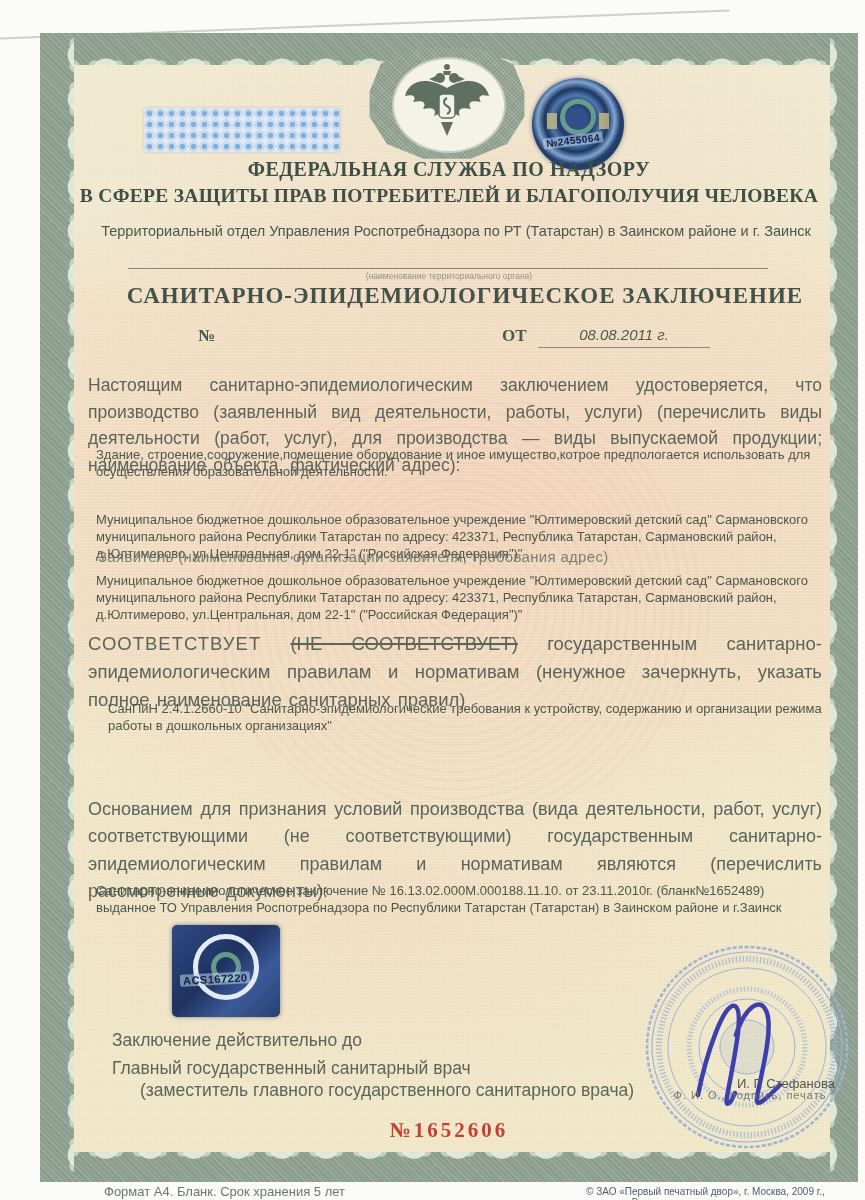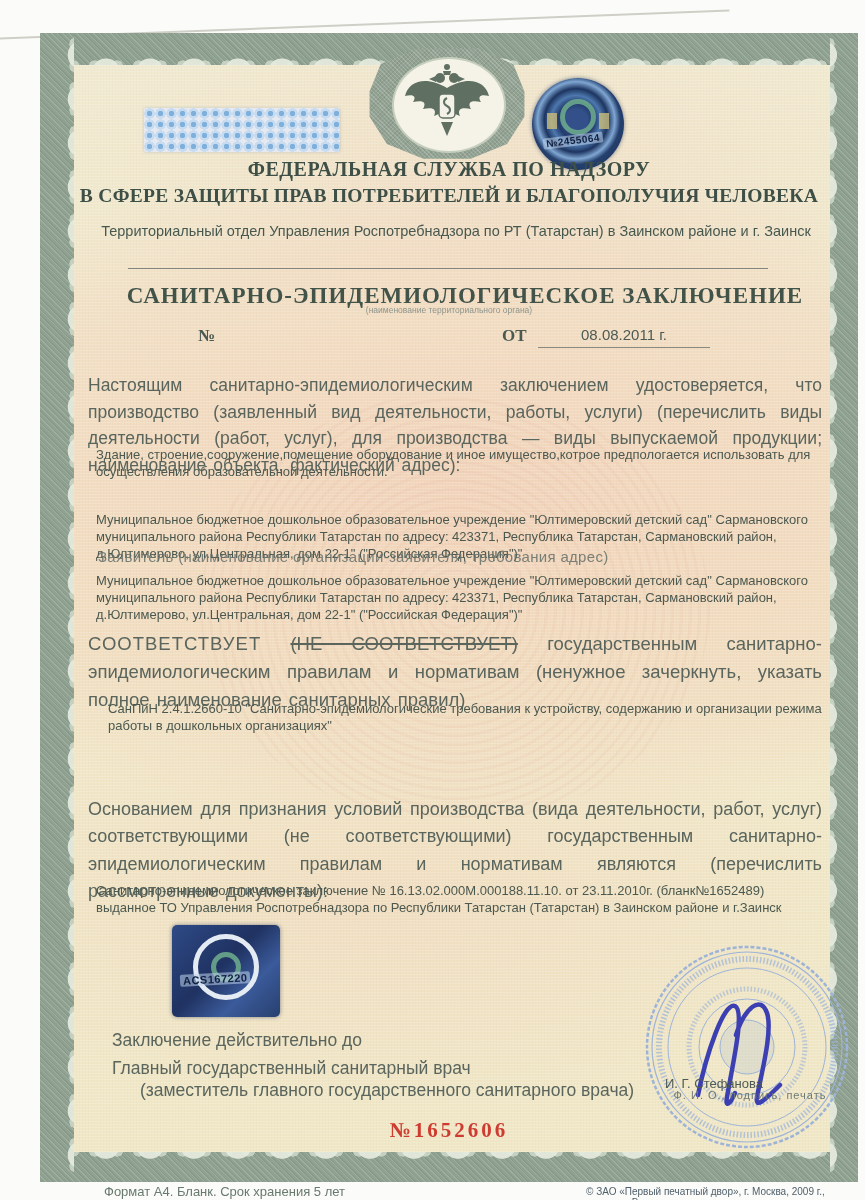--- a/index.html
+++ b/index.html
@@ -75,42 +75,42 @@
   .holo-serial{position:absolute;font-weight:bold;font-size:10px;letter-spacing:.5px;color:#10203f;
     background:rgba(190,212,236,.55);padding:0 3px;border-radius:2px;}
   .holo-round .holo-serial{left:12%;top:62%;transform:rotate(-7deg);}
   
   .abs{position:absolute;}
   .serif{font-family:"Liberation Serif",serif;font-weight:bold;color:#3d4f46;}
   .h1{left:0;right:0;top:125px;text-align:center;font-size:20px;letter-spacing:.5px;}
   .h2{left:0;right:0;top:152px;text-align:center;font-size:19.5px;letter-spacing:.3px;}
   .territorial{left:44px;right:30px;top:190px;text-align:center;font-size:14.5px;color:#47584f;}
   .rule{left:88px;top:235px;width:640px;height:1px;background:#85857e;}
-  .rule-caption{left:0;right:0;top:238px;text-align:center;font-size:8.5px;color:#8d948b;margin-top:34px;}
+  .rule-caption{left:0;right:0;top:238px;text-align:center;font-size:8.5px;color:#8d948b;}
   .doc-title{left:0;right:0;top:250px;text-align:center;font-size:23px;letter-spacing:1px;color:#42534a;margin-left:32px;}
   .numrow{left:0;top:293px;width:100%;height:26px;font-size:17px;color:#55605a;}
   .numrow .lbl{position:absolute;font-family:"Liberation Serif",serif;font-weight:bold;color:#4a5a51;}
   .field{position:absolute;border-bottom:1.5px solid #8a8a82;text-align:center;
     font-size:15px;color:#4d5a53;padding-bottom:4px;}
   .form-text{font-size:17.5px;color:#5a655d;line-height:1.52;text-align:justify;word-spacing:2px;}
   .typed{font-size:13px;color:#4b584f;line-height:1.3;text-align:left;}
   .applicant-label{left:58px;top:515px;font-size:15px;color:rgba(100,110,104,.85);letter-spacing:.3px;}
   .struck{text-decoration:line-through;text-decoration-thickness:2px;text-decoration-color:#5a655d;}
   .result-word{letter-spacing:1px;}
   
   .holo-square{position:absolute;left:132px;top:892px;width:108px;height:92px;border-radius:5px;
     background:linear-gradient(135deg,#2e4a86,#1f3261 45%,#3b5a9a 70%,#27406f);
     box-shadow:0 0 4px rgba(20,40,80,.5);}
   .holo-square .ring{position:absolute;left:50%;top:46%;transform:translate(-50%,-50%);
     width:56px;height:56px;border:5px solid #e4ebf2;border-radius:50%;}
   .holo-square .glyph{position:absolute;left:50%;top:46%;transform:translate(-50%,-50%);
     width:20px;height:20px;border:5px solid #6fae8d;border-radius:50%;opacity:.85;}
   .holo-square .holo-serial{left:7%;top:52%;transform:rotate(-3deg);font-size:11px;}
   .seal{position:absolute;left:600px;top:910px;width:215px;height:212px;}
-  .seal-name{left:625px;top:1043px;width:170px;text-align:left;font-size:13px;color:#4d5a55;z-index:5;}
+  .seal-name{left:625px;top:1043px;width:170px;text-align:right;font-size:13px;color:#4d5a55;z-index:5;}
   .seal-caption{left:592px;top:1056px;width:236px;text-align:center;font-size:11px;color:#6e7a73;
     letter-spacing:1px;z-index:5;}
   .valid-until{left:72px;top:997px;font-size:17.5px;color:#5a655d;}
   .role1{left:72px;top:1025px;font-size:17.5px;color:#5a655d;}
   .role2{left:72px;top:1047px;font-size:17.5px;color:#5a655d;margin-left:28px;}
   .red-number{left:0;right:0;top:1085px;text-align:center;font-family:"Liberation Serif",serif;
     font-weight:bold;font-size:21px;letter-spacing:3px;color:#ce3b31;}
   
   .footer-left{position:absolute;left:104px;top:1184px;font-size:13px;color:#68796e;}
   .footer-right{position:absolute;left:586px;top:1186px;font-size:10px;color:#50606b;}
@@ -162,21 +162,21 @@
   <div class="abs territorial">Территориальный отдел Управления Роспотребнадзора по РТ (Татарстан) в Заинском районе и г. Заинск</div>
   <div class="abs serif h2">В СФЕРЕ ЗАЩИТЫ ПРАВ ПОТРЕБИТЕЛЕЙ И БЛАГОПОЛУЧИЯ  ЧЕЛОВЕКА</div>
   <div class="abs rule"></div>
   <div class="abs rule-caption">(наименование территориального органа)</div>
 
   <div class="abs serif doc-title">САНИТАРНО-ЭПИДЕМИОЛОГИЧЕСКОЕ ЗАКЛЮЧЕНИЕ</div>
 
   <div class="abs numrow">
     <span class="lbl" style="left:158px;top:0;">№</span>
     <span class="lbl" style="left:462px;top:0;">ОТ</span>
-    <span class="field" style="left:498px;width:172px;">08.08.2011 г.</span>
+    <span class="field" style="left:498px;width:172px;font-style:italic;">08.08.2011 г.</span>
   </div>
 
   <div class="abs typed" style="left:56px;top:414px;width:726px;">Здание, строение,сооружение,помещение оборудование и иное имущество,котрое предпологается использовать для осуществления образовательной деятельности.</div>
   <div class="abs form-text" style="left:48px;top:339px;width:734px;">Настоящим санитарно-эпидемиологическим заключением удостоверяется, что производство (заявленный вид деятельности, работы, услуги) (перечислить виды деятельности (работ, услуг), для производства — виды выпускаемой продукции; наименование объекта, фактический адрес):</div>
 
   <div class="abs typed" style="left:56px;top:479px;width:726px;">Муниципальное бюджетное дошкольное образовательное учреждение "Юлтимеровский детский сад" Сармановского муниципального района Республики Татарстан по адресу: 423371, Республика Татарстан, Сармановский район, д.Юлтимерово, ул.Центральная, дом 22-1" ("Российская Федерация")"</div>
   <div class="abs applicant-label">Заявитель (наименование организации-заявителя, требования адрес)</div>
   <div class="abs typed" style="left:56px;top:540px;width:726px;">Муниципальное бюджетное дошкольное образовательное учреждение "Юлтимеровский детский сад" Сармановского муниципального района Республики Татарстан по адресу: 423371, Республика Татарстан, Сармановский район, д.Юлтимерово, ул.Центральная, дом 22-1" ("Российская Федерация")"</div>
 
   <div class="abs form-text" style="left:48px;top:597px;width:734px;font-size:18.5px;">

